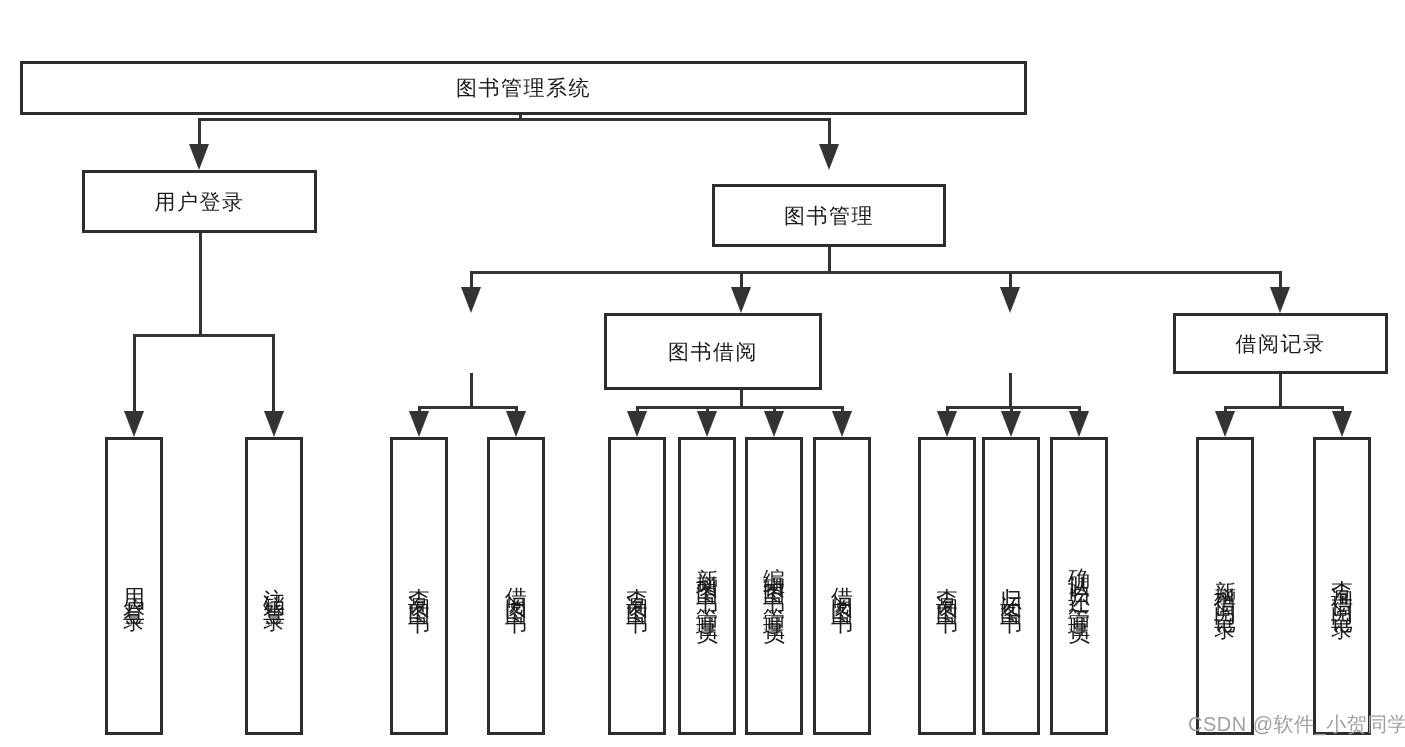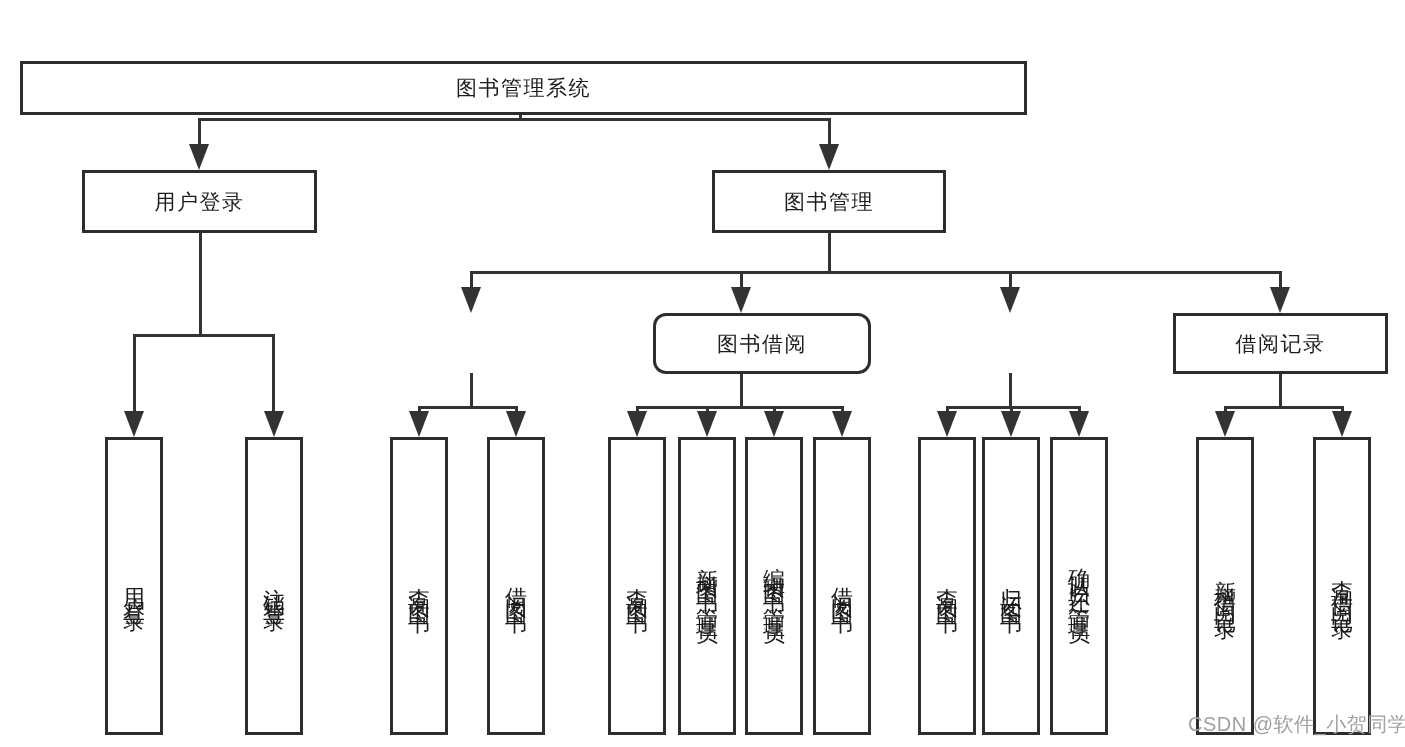--- a/index.html
+++ b/index.html
@@ -67,25 +67,25 @@
 
 <div class="canvas">
 
   <div class="box" style="left:20px; top:14px; width:1007px; height:54px;margin-top:47px;">
     <span class="hlabel">图书管理系统</span>
   </div>
 
   <div class="box" style="left:82px; top:170px; width:235px; height:63px;">
     <span class="hlabel">用户登录</span>
   </div>
-  <div class="box" style="left:712px; top:170px; width:234px; height:63px;">
+  <div class="box" style="left:712px; top:184px; width:234px; height:63px;">
     <span class="hlabel">图书管理</span>
   </div>
 
-  <div class="box" style="left:653px; top:313px; width:218px; height:61px;border-radius:13px;">
+  <div class="box" style="left:604px; top:313px; width:218px; height:77px;">
     <span class="hlabel">图书借阅</span>
   </div>
   <div class="box" style="left:1173px; top:313px; width:215px; height:61px;">
     <span class="hlabel">借阅记录</span>
   </div>
 
   <div class="box" style="left:105px; top:437px; width:58px; height:298px;">
     <span class="vtext">用户登录</span>
   </div>
   <div class="box" style="left:245px; top:437px; width:58px; height:298px;">

